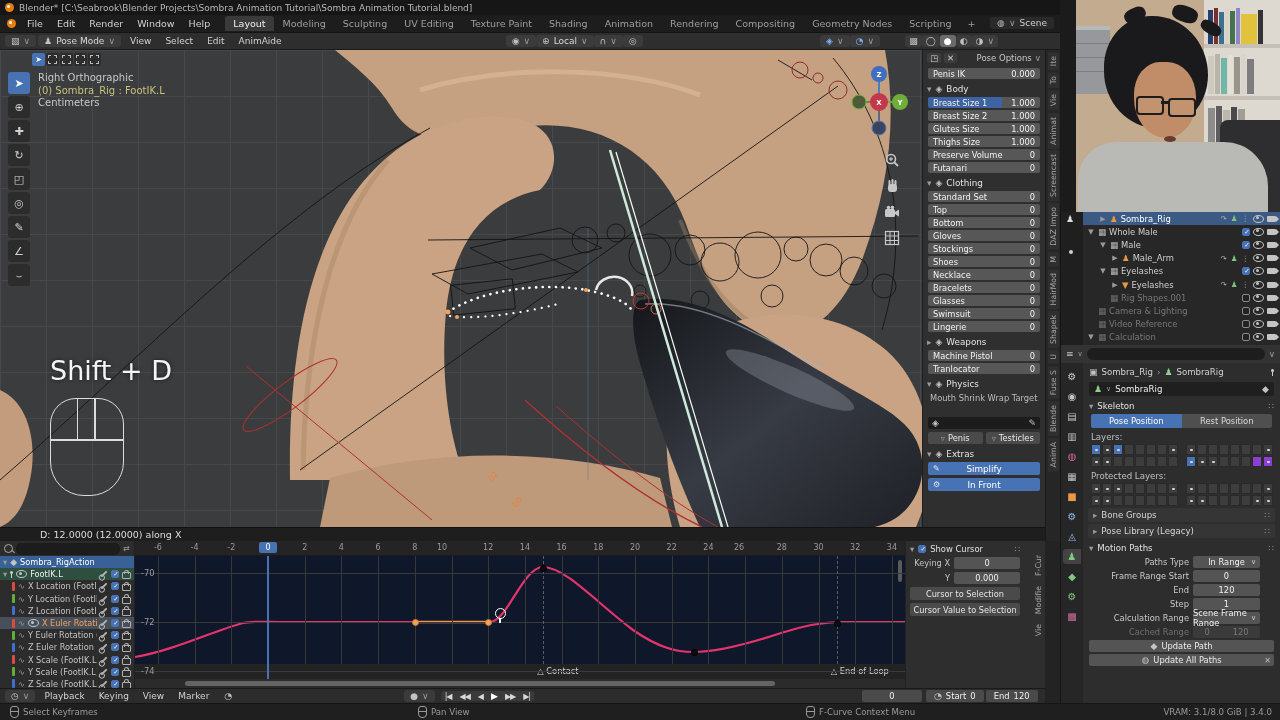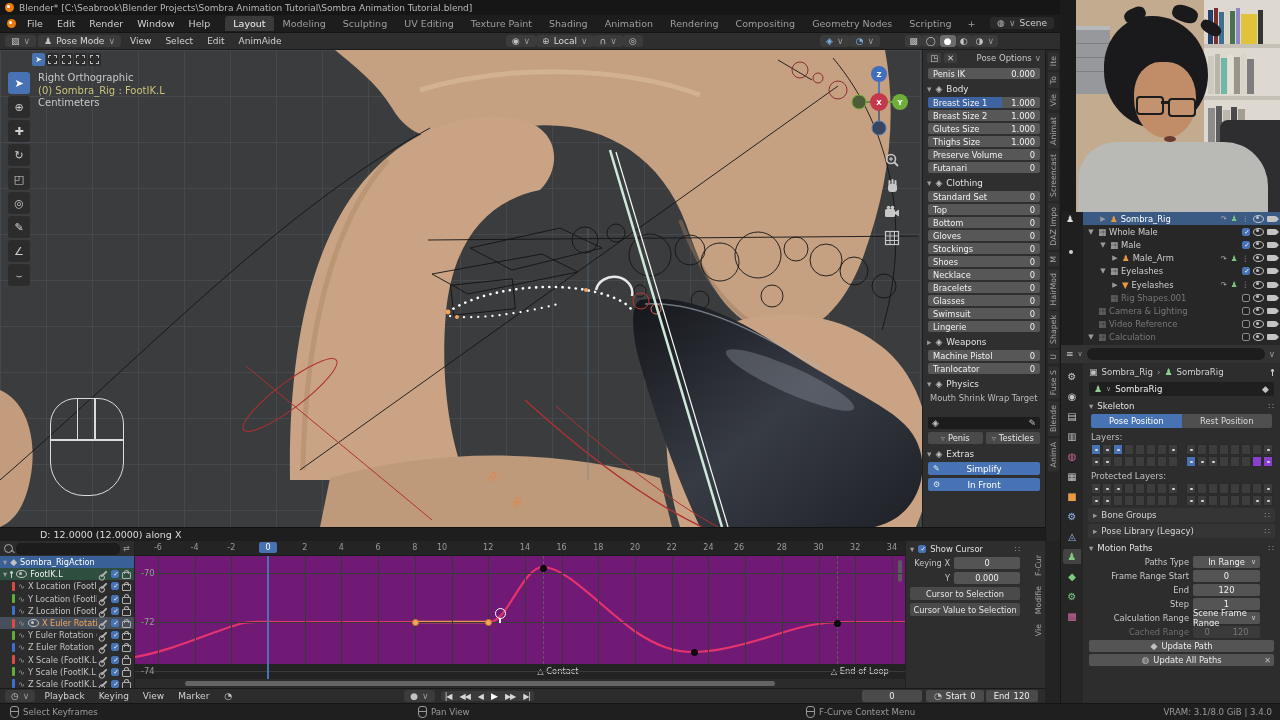--- a/index.html
+++ b/index.html
@@ -128,21 +128,21 @@
   .i-wrench:after{content:'';position:absolute;left:-3px;top:-1.5px;width:4px;height:4px;border:1px solid #b0b0b0;border-radius:50%;background:transparent;}
   .i-lock{width:7px;height:5px;border:1px solid #b0b0b0;border-radius:1px;position:relative;margin-top:3px;flex:none;}
   .i-lock:before{content:'';position:absolute;top:-3.5px;left:1px;width:3px;height:3px;border:1px solid #b0b0b0;border-bottom:none;border-radius:3px 3px 0 0;}
   .i-mag{width:7px;height:7px;border:1.4px solid #a8a8a8;border-radius:50%;position:relative;flex:none;}
   .i-mag:after{content:'';position:absolute;left:5.5px;top:5.5px;width:4px;height:1.4px;background:#a8a8a8;transform:rotate(45deg);}
   .i-pin{width:3px;height:3px;background:#cfcfcf;border-radius:50%;position:relative;flex:none;margin-top:-3px;}
   .i-pin:after{content:'';position:absolute;top:3px;left:1px;width:1px;height:4px;background:#cfcfcf;}
   #g-ruler{position:absolute;left:135px;top:0;width:770px;height:15px;background:#242424;border-bottom:1px solid #1c1c1c;box-sizing:border-box;}
   .rlab{position:absolute;top:2px;width:22px;margin-left:-11px;text-align:center;font-size:8px;color:#9b9b9b;}
   .rlab.cur{background:var(--accent);color:#fff;border-radius:2px;top:1px;padding:1px 0;width:18px;margin-left:-9px;}
-  #g-curve{position:absolute;left:135px;top:15px;width:770px;height:123px;background:#701a75;overflow:hidden;}
+  #g-curve{position:absolute;left:135px;top:15px;width:770px;height:123px;background:#0f172a;overflow:hidden;}
   .gline{position:absolute;top:0;width:1px;height:108px;background:#383838;}
   .ghline{position:absolute;left:0;width:100%;height:1px;background:#3a3a3a;}
   .ytick{position:absolute;left:6px;font-size:8.3px;color:#9a9a9a;margin-top:-5px;z-index:3;}
   .dashline{position:absolute;top:0;height:108px;width:0;border-left:1px dashed #5c5c5c;}
   #g-markerband{position:absolute;left:0;top:108px;width:100%;height:15px;background:#232323;}
   .gmarker{position:absolute;top:2px;font-size:8.3px;color:#d2d2d2;white-space:nowrap;transform:translateX(-6px);}
   #g-playhead{position:absolute;top:0;width:2px;height:123px;background:var(--accent);z-index:4;}
   .kf{position:absolute;width:5px;height:5px;border-radius:50%;background:#0d0d0d;border:1px solid #000;margin:-3px 0 0 -3px;z-index:3;}
   .kf.sel{background:var(--okey);border-color:#c77b2e;}
   #g-cursor{position:absolute;width:9px;height:9px;border:1.5px solid #fff;border-radius:50%;z-index:5;}
@@ -399,20 +399,21 @@
         <div class="vtool">⊕</div>
         <div class="vtool">✚</div>
         <div class="vtool">↻</div>
         <div class="vtool">◰</div>
         <div class="vtool">◎</div>
         <div class="vtool">✎</div>
         <div class="vtool">∠</div>
         <div class="vtool">⌣</div>
       </div>
 
+    <div id="screencast-keys">Shift + D</div>
     <div id="screencast-mouse">
       <div class="hdiv"></div>
         <div class="v1"></div>
         <div class="v2"></div>
     </div>
 
     <svg id="gizmo" width="58" height="88" viewBox="0 0 58 88">
       <line x1="29" y1="40" x2="29" y2="14" stroke="#4f7cbf" stroke-width="2"></line>
       <line x1="29" y1="40" x2="50" y2="40" stroke="#6fae3a" stroke-width="2"></line>
       <line x1="29" y1="40" x2="9" y2="40" stroke="#5b7a3a" stroke-width="1.5"></line>

